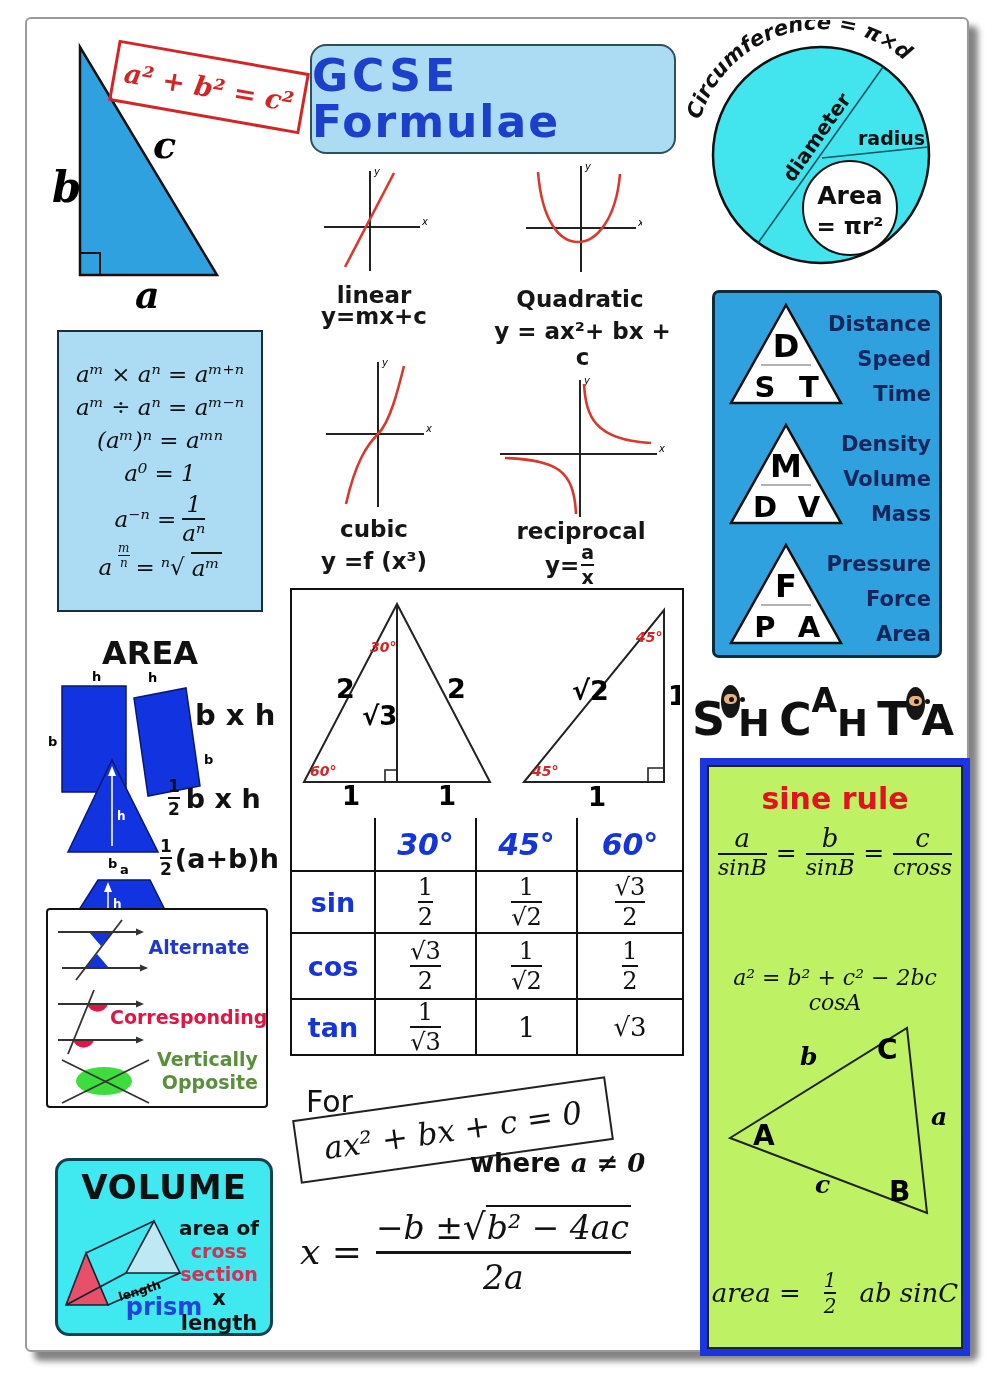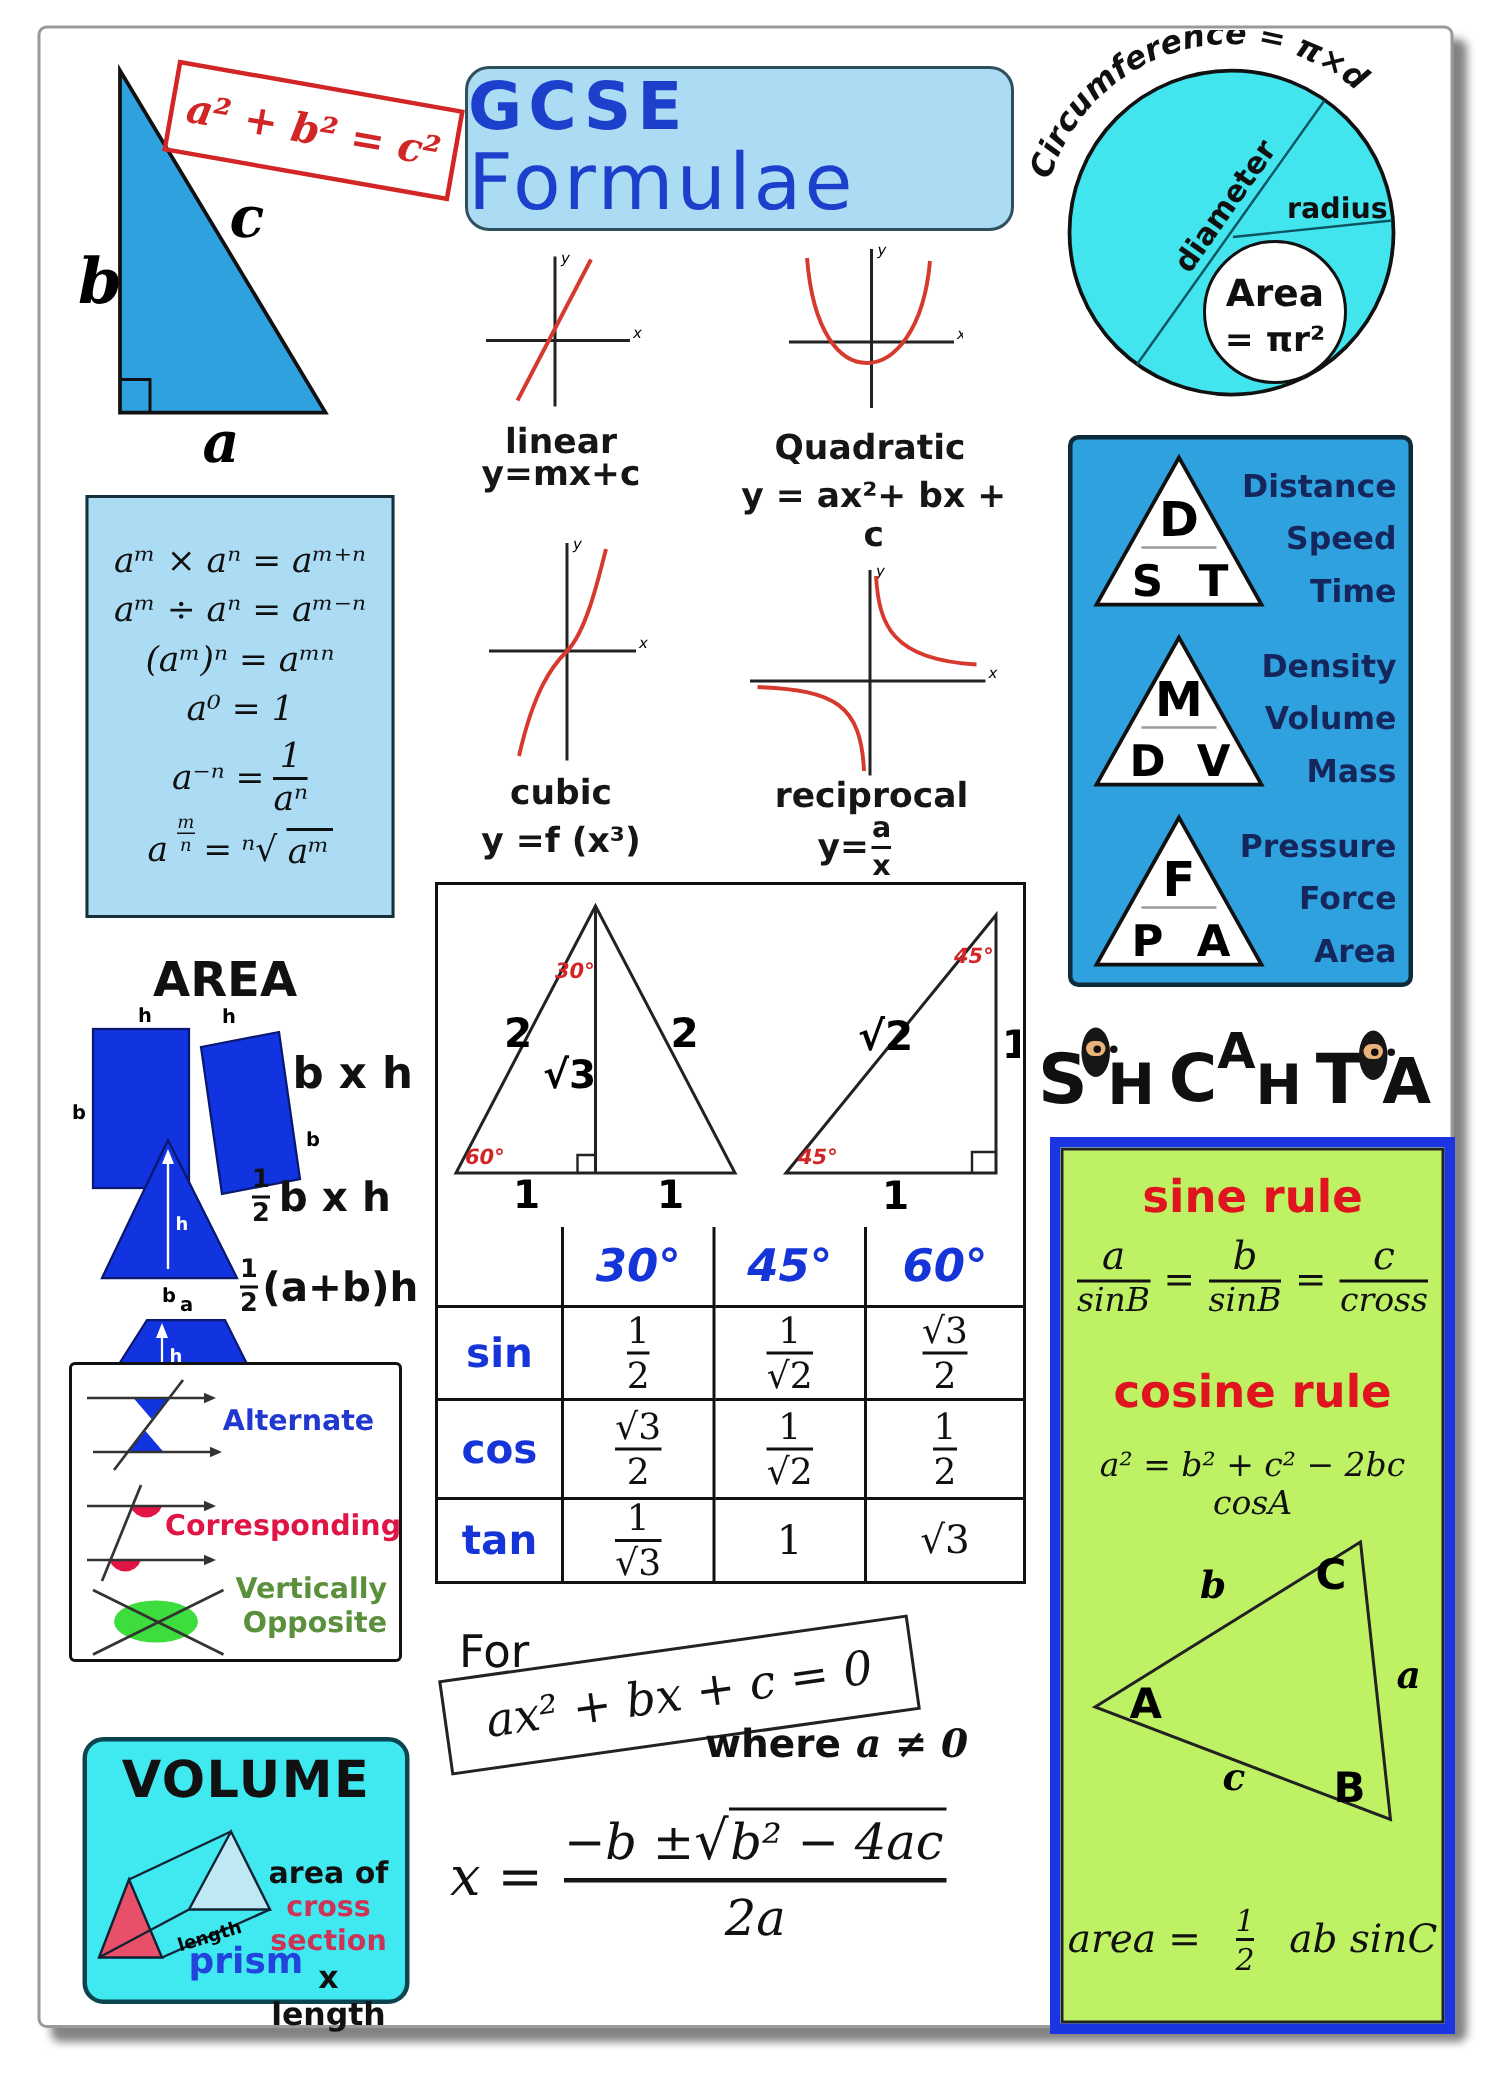--- a/index.html
+++ b/index.html
@@ -10,21 +10,21 @@
   .abs{position:absolute;}
   .serif{font-family:"DejaVu Serif", serif;font-style:italic;}
   .ctr{text-align:center;}
   
   .frac{display:inline-flex;flex-direction:column;align-items:center;vertical-align:middle;line-height:1;}
   .frac .fb{align-self:stretch;height:0;border-top:2px solid #111;margin:2px 0;}
   
   .titlebox{left:310px;top:44px;width:362px;height:106px;background:#abdcf4;border:2px solid #31505e;
             border-radius:16px;display:flex;flex-direction:column;align-items:flex-start;justify-content:center;}
   .titlebox .t1{font-size:44px;font-weight:900;color:#1d40cc;letter-spacing:4px;line-height:1.05;}
-  .titlebox .t2{font-size:52px;font-weight:400;color:#1d40cc;letter-spacing:2px;line-height:1.05;}
+  .titlebox .t2{font-size:44px;font-weight:700;color:#1d40cc;letter-spacing:2px;line-height:1.05;}
   
   .pythbox{left:112px;top:56px;width:188px;height:56px;border:3px solid #d22626;transform:rotate(10deg);
            display:flex;align-items:center;justify-content:center;font-size:27px;color:#d22626;font-weight:bold;}
   
   .indices{left:57px;top:330px;width:202px;height:278px;background:#abdcf4;border:2px solid #16303c;
            display:flex;flex-direction:column;align-items:center;justify-content:center;gap:7px;
            font-size:23px;color:#101010;}
   .indices .row{display:flex;align-items:center;gap:6px;}
   .supfrac{display:inline-flex;flex-direction:column;align-items:center;font-size:12px;line-height:1;
            transform:translateY(-11px);}
@@ -415,21 +415,20 @@
           <span class="fb"></span>
           <span class="fd">sinB</span>
         </span>
       <span style="font-size:25px;">=</span>
       <span class="frac">
           <span class="fn">c</span>
           <span class="fb"></span>
           <span class="fd">cross</span>
         </span>
     </div>
-    <div class="abs ctr redhead" style="left:0;right:0;top:146px;">cosine rule</div>
     <div class="abs ctr serif" style="left:0;right:0;top:200px;font-size:22px;">a² = b² + c² − 2bc cosA</div>
     <svg class="abs" style="left:8px;top:248px;" width="236" height="240">
       <polygon points="15,125 192,15 212,200" fill="none" stroke="#222" stroke-width="2"></polygon>
       <text x="38" y="132" font-size="28" font-weight="bold">A</text>
       <text x="162" y="46" font-size="28" font-weight="bold">C</text>
       <text x="174" y="188" font-size="28" font-weight="bold">B</text>
       <text x="85" y="52" font-size="25" font-weight="bold" font-style="italic" font-family="DejaVu Serif, serif">b</text>
       <text x="216" y="112" font-size="25" font-weight="bold" font-style="italic" font-family="DejaVu Serif, serif">a</text>
       <text x="100" y="180" font-size="25" font-weight="bold" font-style="italic" font-family="DejaVu Serif, serif">c</text>
     </svg>
@@ -468,20 +467,20 @@
   <div class="abs volbox">
     <div class="abs ctr" style="left:0;right:0;top:6px;font-size:34px;font-weight:900;letter-spacing:1px;">VOLUME</div>
     <svg class="abs" style="left:4px;top:48px;" width="132" height="112">
       <polygon points="92,12 64,64 118,64" fill="#bfe8f5" stroke="#123" stroke-width="1.6"></polygon>
       <polygon points="24,44 4,96 46,96" fill="#e8506a" stroke="#123" stroke-width="1.6"></polygon>
       <line x1="24" y1="44" x2="92" y2="12" stroke="#123" stroke-width="1.6"></line>
       <line x1="4" y1="96" x2="64" y2="64" stroke="#123" stroke-width="1.6"></line>
       <line x1="46" y1="96" x2="118" y2="64" stroke="#123" stroke-width="1.6"></line>
       <text x="58" y="92" font-size="12" font-weight="bold" transform="rotate(-17 58 92)">length</text>
     </svg>
-    <div class="voltxt" style="top:55px;margin-top:20px;">
+    <div class="voltxt" style="top:55px;">
       <div style="font-size:20px;color:#111;">area of</div>
       <div style="font-size:19px;color:#cc3355;">cross section</div>
       <div style="font-size:21px;color:#111;">x length</div>
     </div>
     <div class="abs ctr" style="left:0;right:0;top:132px;font-size:24px;font-weight:800;color:#2244dd;">prism</div>
   </div>
 </div>
 
 </body></html>

